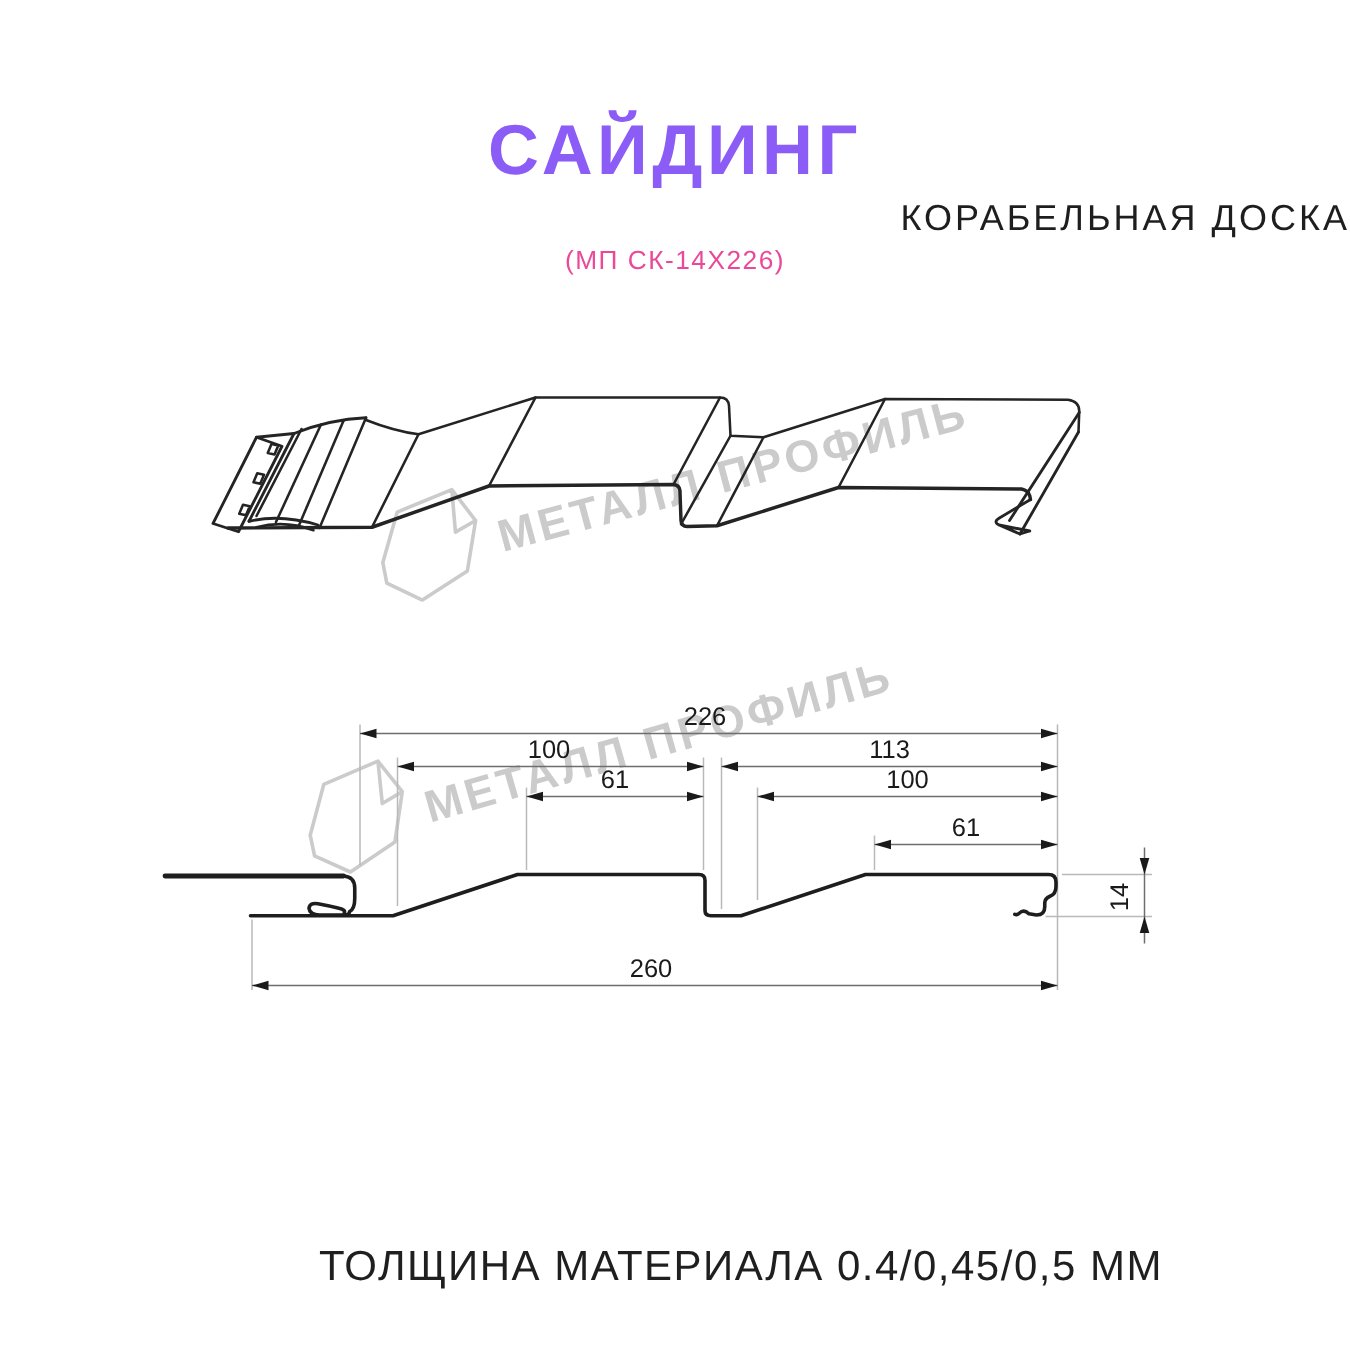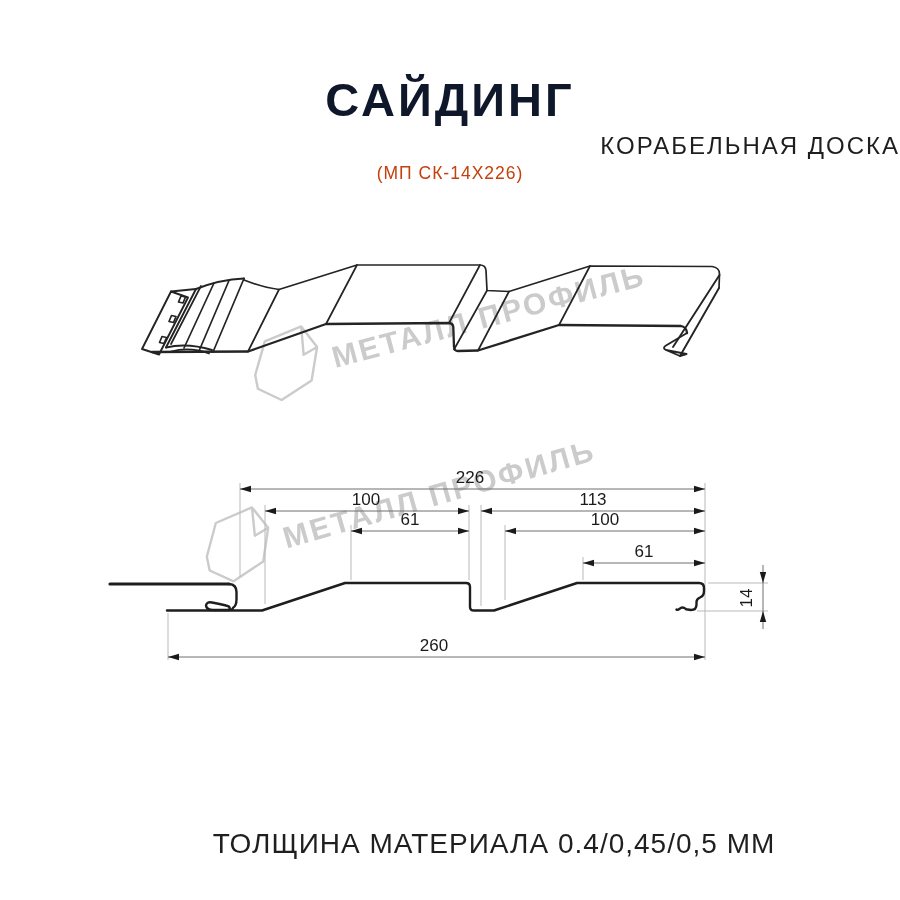--- a/index.html
+++ b/index.html
@@ -1,21 +1,21 @@
 <!DOCTYPE html>
 <html><head>
 <meta charset="utf-8">
 <style>
   html,body{margin:0;padding:0;background:#ffffff;}
   .page{position:relative;width:900px;height:900px;background:#ffffff;overflow:hidden;
         font-family:"Liberation Sans", sans-serif;}
-  .hdr{position:absolute;left:0;width:900px;text-align:center;color:#0f172a;}
+  .hdr{position:absolute;left:0;width:900px;text-align:center;color:#8b5cf6;}
   .title{top:72px;font-size:47px;font-weight:bold;letter-spacing:3px;}
   .subtitle{top:132px;font-size:24px;font-weight:normal;letter-spacing:2px;color:#1e1e1e;text-align:right;}
-  .model{top:163px;font-size:17.5px;letter-spacing:1px;color:#c2410c;}
+  .model{top:163px;font-size:17.5px;letter-spacing:1px;color:#ec4899;}
   .footer{top:828px;font-size:28px;letter-spacing:1px;color:#1f1f1f;padding-left:44px;}
   svg{position:absolute;left:0;top:0;}
   .prof{fill:none;stroke:#1e1e1e;stroke-width:2.4;stroke-linejoin:round;stroke-linecap:round;}
   .prof-thick{fill:none;stroke:#1e1e1e;stroke-width:3.2;stroke-linecap:round;}
   .p3n{fill:none;stroke:#242424;stroke-width:2.3;stroke-linejoin:round;stroke-linecap:round;}
   .p3f{fill:none;stroke:#242424;stroke-width:1.7;stroke-linejoin:round;stroke-linecap:round;}
   .p3m{fill:none;stroke:#242424;stroke-width:1.9;stroke-linejoin:round;stroke-linecap:round;}
   .dim{stroke:#6e6e6e;stroke-width:1;fill:none;}
   .ext{stroke:#b9b9b9;stroke-width:1;fill:none;}
   .arr{fill:#1a1a1a;stroke:none;}

